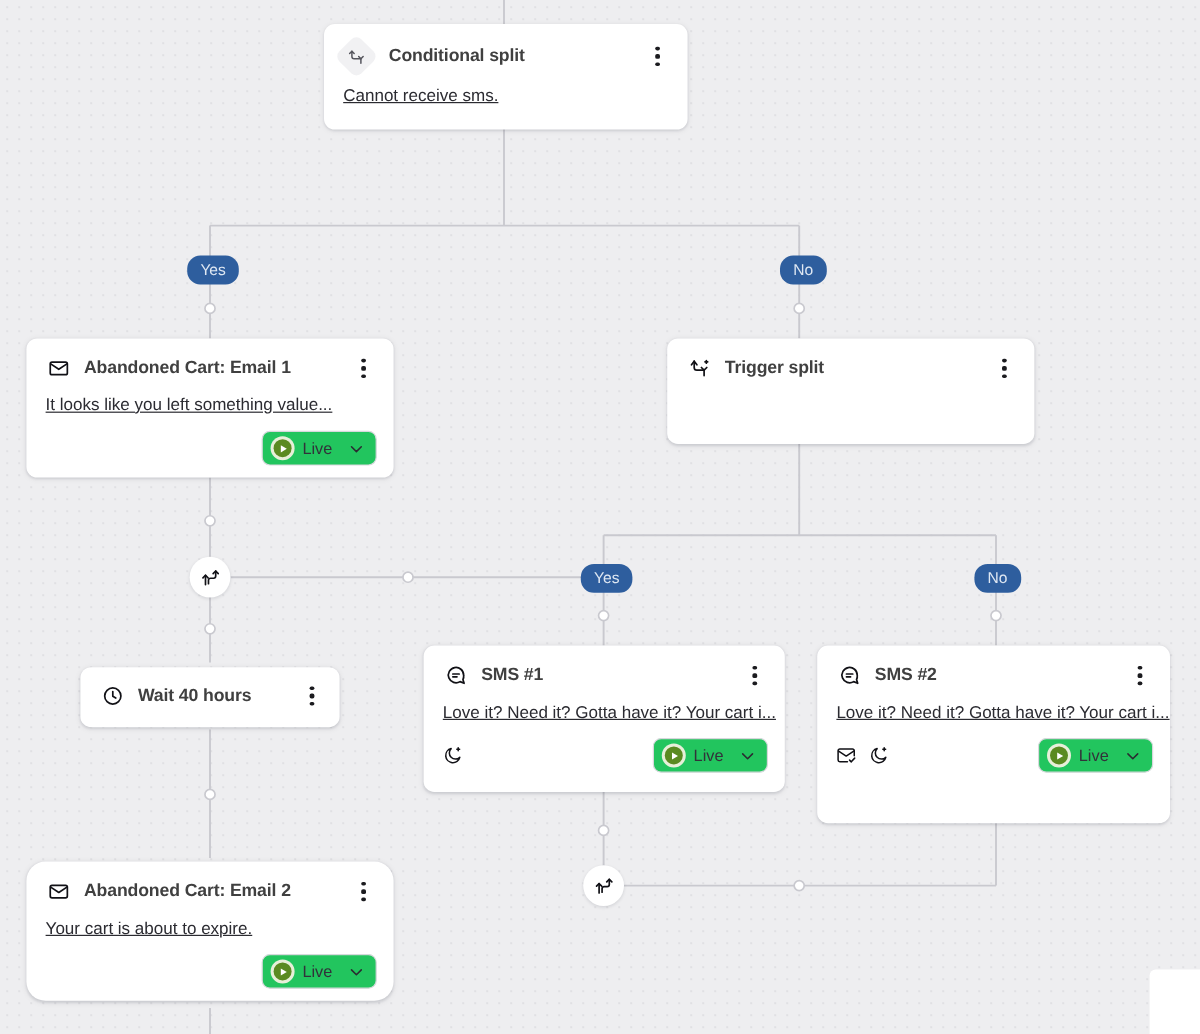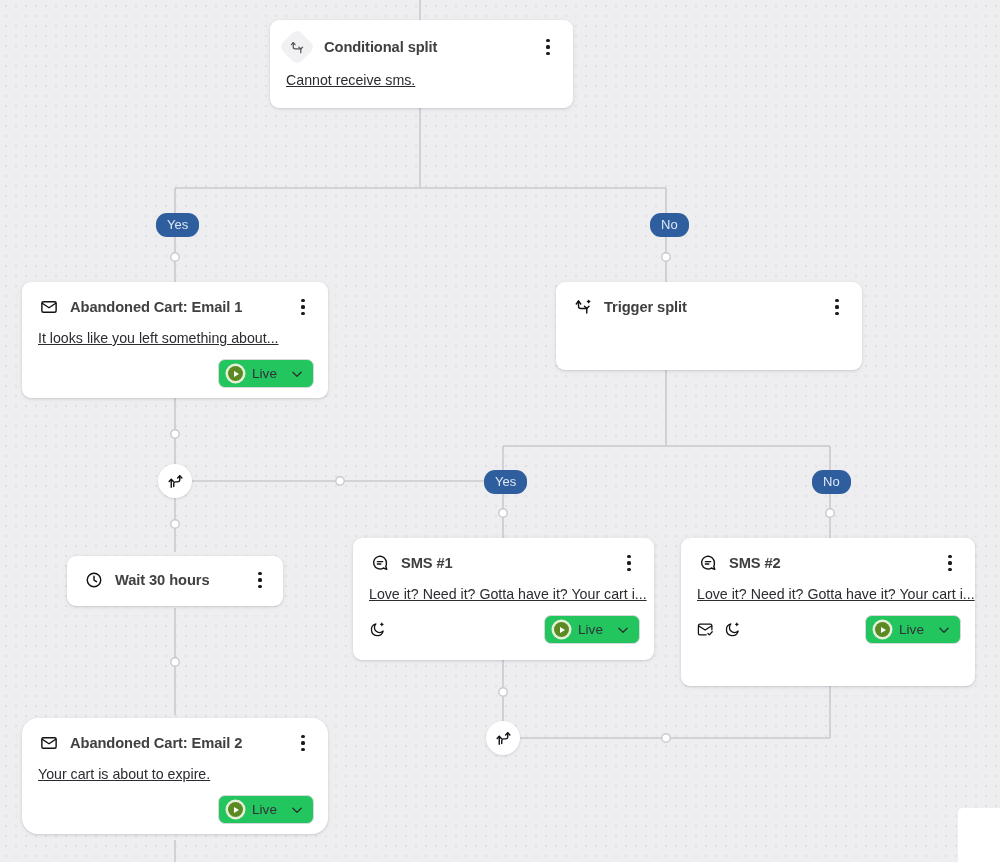--- a/index.html
+++ b/index.html
@@ -152,21 +152,21 @@
             <path d="M3 7l9 6 9-6"></path>
         </svg>
       </span>
       <span class="node-title">Abandoned Cart: Email 1</span>
       <span class="kebab">
           <i></i>
           <i></i>
           <i></i>
         </span>
     </div>
-    <div class="node-body">It looks like you left something about...</div>
+    <div class="node-body">It looks like you left something value...</div>
     <div class="node-foot">
       <span class="foot-icons"></span>
       <span class="status-pill">
         <span class="status-dot">
             <b></b>
           </span>
         <span class="status-label">Live</span>
         <svg class="chev" viewBox="0 0 24 24" fill="none" stroke="#2b2b31" stroke-width="2.2" stroke-linecap="round" stroke-linejoin="round">
             <path d="M5 9l7 7 7-7"></path>
           </svg>
@@ -195,21 +195,21 @@
   </div>
 
   <div class="node" style="left:67px;top:556px;width:216px;height:50px;">
     <div class="node-head" style="padding:13px 12px 0 16px;">
       <span class="node-ico">
         <svg width="18" height="18" viewBox="0 0 24 24" fill="none" stroke="#111116" stroke-width="1.9" stroke-linecap="round" stroke-linejoin="round">
           <circle cx="12" cy="12" r="9"></circle>
             <path d="M12 7v5.2l3.3 2"></path>
         </svg>
       </span>
-      <span class="node-title">Wait 30 hours</span>
+      <span class="node-title">Wait 40 hours</span>
       <span class="kebab">
           <i></i>
           <i></i>
           <i></i>
         </span>
     </div>
   </div>
 
   <div class="node" style="left:353px;top:538px;width:301px;height:122px;">
     <div class="node-head">

